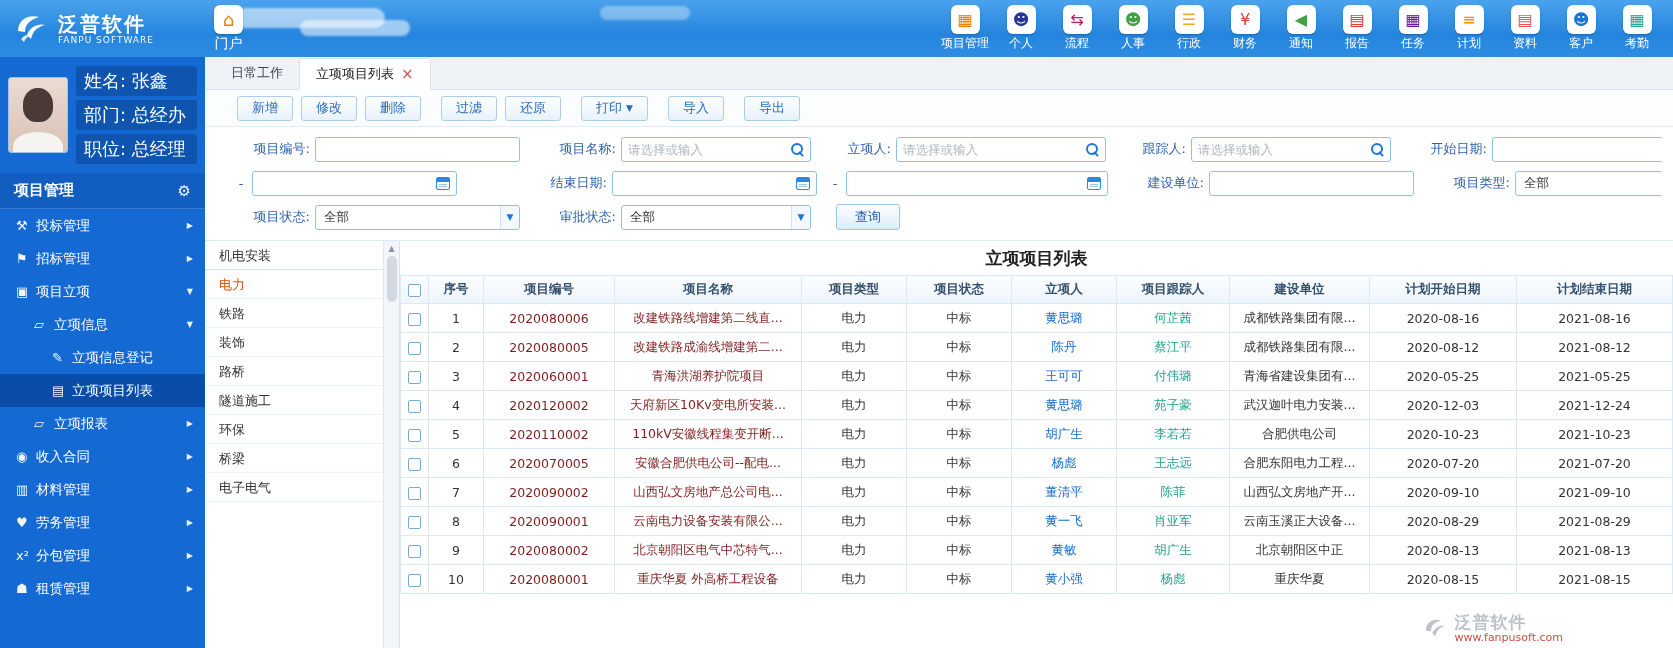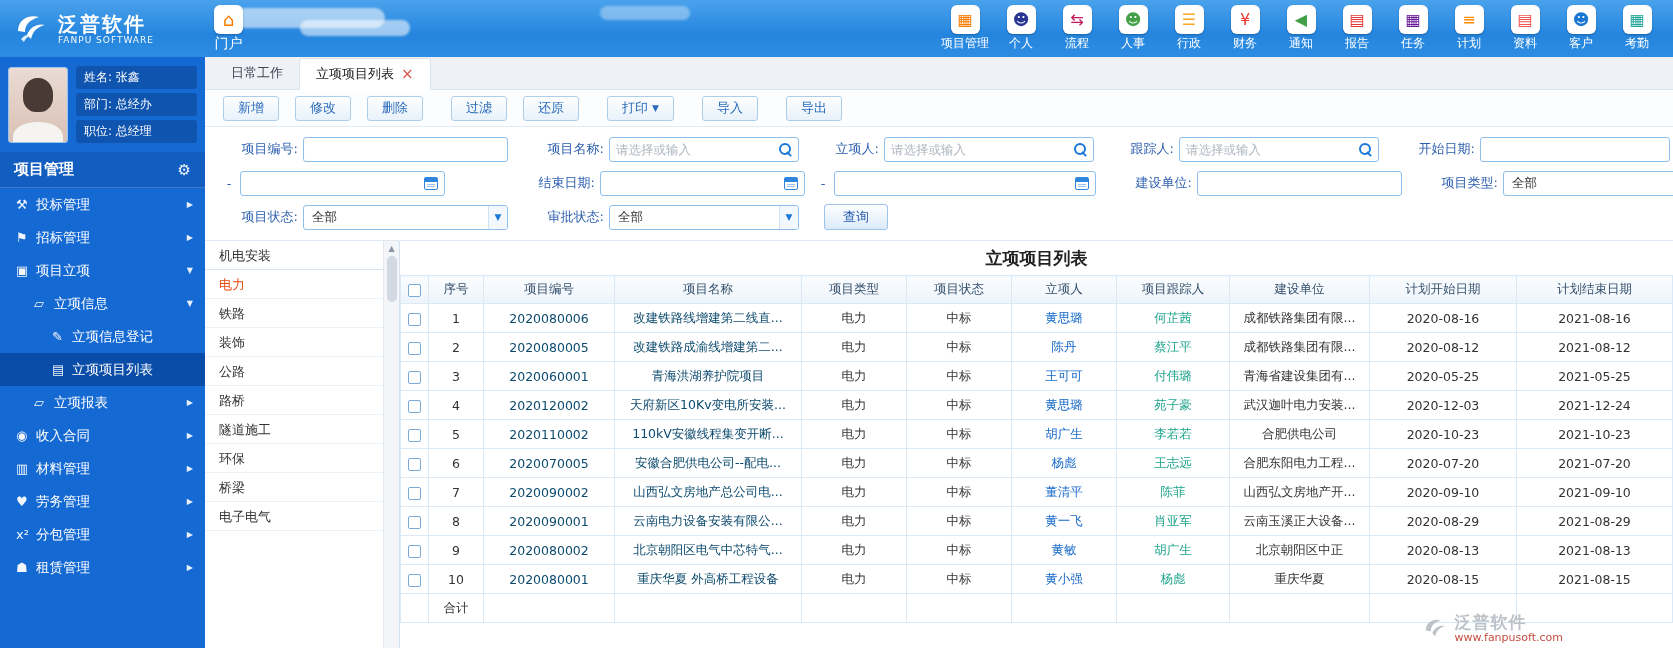--- a/index.html
+++ b/index.html
@@ -28,47 +28,47 @@
   
   .layout{flex:1;display:flex;min-height:0}
 
   
   .sidebar{width:205px;flex:0 0 205px;background:#1569d3;color:#fff;display:flex;flex-direction:column;overflow:hidden}
   .user-card{display:flex;gap:8px;padding:9px 8px;align-items:center}
   .avatar{position:relative;width:60px;height:76px;flex:0 0 60px;border:1px solid #9cc4f0;border-radius:3px;background:linear-gradient(180deg,#eadbd4,#d9c1b5);overflow:hidden}
   .avatar::before{content:"";position:absolute;left:50%;top:10px;transform:translateX(-50%);width:30px;height:34px;background:#4a3a35;border-radius:48% 48% 42% 42%}
   .avatar::after{content:"";position:absolute;left:50%;bottom:-8px;transform:translateX(-50%);width:50px;height:28px;background:#f6f4f1;border-radius:50% 50% 0 0}
   .user-info{flex:1;display:flex;flex-direction:column;gap:4px;min-width:0}
-  .user-line{background:rgba(9,64,140,.5);border-radius:3px;padding:3px 8px;font-size:12px;white-space:nowrap;overflow:hidden}
+  .user-line{background:rgba(9,64,140,.5);border-radius:3px;padding:3px 8px;font-size:18px;white-space:nowrap;overflow:hidden}
   .menu-header{display:flex;align-items:center;justify-content:space-between;background:#125dc0;padding:8px 14px;font-size:15px;font-weight:bold;border-bottom:1px solid rgba(255,255,255,.18)}
   .gear{font-size:15px;cursor:pointer;opacity:.95}
   .side-menu{flex:1;overflow:hidden}
   .menu-item{display:flex;align-items:center;height:33px;padding-right:12px;cursor:pointer;font-size:13.5px;white-space:nowrap}
   .menu-item.lvl1{padding-left:16px}
   .menu-item.lvl2{padding-left:34px}
   .menu-item.lvl3{padding-left:52px}
   .menu-item.active{background:#0a4da8}
   .mi-icon{width:20px;flex:0 0 20px;font-size:13px;opacity:.95}
   .mi-label{flex:1;overflow:hidden}
   .mi-arrow{font-size:8px;opacity:.9;margin-left:6px}
 
   
   .main{flex:1;min-width:0;display:flex;flex-direction:column;background:#fff}
   .tab-bar{height:33px;flex:0 0 33px;background:#eef2f7;display:flex;align-items:flex-end;padding-left:10px;border-bottom:1px solid #d8e4f0}
   .tab{height:32px;display:flex;align-items:center;padding:0 16px;color:#445;cursor:pointer}
   .tab.active{background:#fff;border:1px solid #d8e4f0;border-bottom:1px solid #fff;border-radius:3px 3px 0 0;margin-bottom:-1px;color:#222}
   .tab-close{color:#d9534f;margin-left:7px;font-size:15px;line-height:1;cursor:pointer}
 
-  .toolbar{height:37px;flex:0 0 37px;display:flex;align-items:center;padding-left:18px;gap:16px;border-bottom:1px solid #e3ecf5;background:#fbfdfe}
+  .toolbar{height:37px;flex:0 0 37px;display:flex;align-items:center;padding-left:32px;gap:8px;border-bottom:1px solid #e3ecf5;background:#fbfdfe}
   .tb-btn{display:inline-flex;align-items:center;gap:4px;height:25px;padding:0 14px;border:1px solid #aecdea;border-radius:3px;background:linear-gradient(#fdfefe,#e8f2fb);color:#2a6bb8;font-size:13px;font-family:inherit;cursor:pointer}
   .tb-btn.grp{margin-left:12px}
   .tb-caret{font-size:9px}
 
   
-  .filters{padding:5px 0 6px;border-bottom:1px solid #dfe9f3}
+  .filters{padding:5px 12px 6px;border-bottom:1px solid #dfe9f3}
   .f-row{display:flex;align-items:center;height:34px;padding-left:18px;overflow:hidden}
   .f-label{color:#2d5fae;text-align:right;font-size:13px;white-space:nowrap;flex:none}
   .f-dash{width:12px;text-align:center;color:#2d5fae;flex:none}
   .input-wrap{display:inline-flex;align-items:center;height:25px;border:1px solid #8fbfec;border-radius:3px;background:#fff;margin-left:5px;flex:none}
   .input-wrap input{border:none;outline:none;background:transparent;flex:1;min-width:0;height:100%;padding:0 6px;font-size:12.5px;font-family:inherit;color:#333}
   .input-wrap input::placeholder{color:#aeb6bf}
   .icon-search{position:relative;width:15px;height:15px;margin-right:5px;flex:none;cursor:pointer}
   .icon-search::before{content:"";position:absolute;left:1px;top:1px;width:8px;height:8px;border:2px solid #1a78d8;border-radius:50%}
   .icon-search::after{content:"";position:absolute;left:10px;top:9px;width:2px;height:6px;background:#1a78d8;transform:rotate(-45deg)}
   .icon-calendar{position:relative;width:14px;height:13px;margin-right:6px;border:1px solid #2e86de;border-radius:2px;background:linear-gradient(180deg,#2e86de 0,#2e86de 4px,#fff 4px);flex:none;cursor:pointer}
@@ -85,23 +85,23 @@
   .cat-item:first-child{border-bottom:1px solid #d5e2ef}
   .cat-item.selected{color:#e8490f}
   .cat-scrollbar{width:16px;flex:0 0 16px;background:#f3f5f8;border-left:1px solid #e2e8f0;display:flex;flex-direction:column;align-items:center}
   .cat-scroll-up{height:15px;font-size:8px;color:#8a95a5;display:flex;align-items:center;justify-content:center;cursor:pointer}
   .cat-scroll-thumb{width:10px;height:46px;background:#d2d9e2;border-radius:5px;cursor:pointer}
 
   .table-panel{flex:1;min-width:0;position:relative;overflow:hidden;display:flex;flex-direction:column}
   .table-title{text-align:center;font-size:17px;font-weight:bold;color:#222;padding:6px 0 5px;flex:none}
   table.grid{width:100%;border-collapse:collapse;table-layout:fixed;flex:none}
   .grid th,.grid td{border:1px solid #dbe9f7;text-align:center;font-size:12.5px;white-space:nowrap;overflow:hidden;text-overflow:ellipsis;padding:0 3px}
-  .grid th{height:28px;background:linear-gradient(#fbfdff,#edf4fb);color:#35506b;font-weight:400}
+  .grid th{height:28px;background:linear-gradient(#fbfdff,#edf4fb);color:#35506b;font-weight:700}
   .grid td{height:29px;color:#333}
-  .grid .link{color:#0c4a6e;cursor:pointer}
+  .grid .link{color:#7f1d1d;cursor:pointer}
   .grid .link-init{color:#1669c9;cursor:pointer}
   .grid .link-track{color:#1fa48c;cursor:pointer}
   .checkbox{display:inline-block;width:13px;height:13px;border:1px solid #7aa9d8;border-radius:2px;background:#fff;vertical-align:middle;cursor:pointer}
 
   .watermark{position:absolute;right:110px;bottom:4px;display:flex;align-items:center;gap:6px;opacity:.9;pointer-events:none}
   .wm-mark{width:26px;height:26px}
   .wm-brand{font-size:17px;font-weight:bold;color:#b6bcc4;letter-spacing:1px;line-height:18px}
   .wm-url{font-size:11px;color:#c0392b}
 </style>
 </head>
@@ -368,21 +368,20 @@
         </div>
       </div>
 
       <div class="content">
         <div class="category-panel">
           <div class="category-list" id="catList">
               <div class="cat-item">机电安装</div>
               <div class="cat-item selected">电力</div>
               <div class="cat-item">铁路</div>
               <div class="cat-item">装饰</div>
-              <div class="cat-item">公路</div>
               <div class="cat-item">路桥</div>
               <div class="cat-item">隧道施工</div>
               <div class="cat-item">环保</div>
               <div class="cat-item">桥梁</div>
               <div class="cat-item">电子电气</div>
             </div>
           <div class="cat-scrollbar">
             <div class="cat-scroll-up">▲</div>
             <div class="cat-scroll-thumb"></div>
           </div>
@@ -542,33 +541,20 @@
                   <td class="link">2020080001</td>
                   <td class="link">重庆华夏 外高桥工程设备</td>
                   <td>电力</td>
                   <td>中标</td>
                   <td class="link-init">黄小强</td>
                   <td class="link-track">杨彪</td>
                   <td>重庆华夏</td>
                   <td>2020-08-15</td>
                   <td>2021-08-15</td>
                 </tr>
-                <tr>
-                  <td></td>
-                  <td>合计</td>
-                  <td></td>
-                  <td></td>
-                  <td></td>
-                  <td></td>
-                  <td></td>
-                  <td></td>
-                  <td></td>
-                  <td></td>
-                  <td></td>
-                </tr>
               </tbody>
           </table>
           <div class="watermark">
             <svg class="wm-mark" viewBox="0 0 36 36">
               <path d="M4 20 C4 9 14 3 25 6 C15 9 11 14 11 21 Z" fill="#b6bcc4"></path>
               <path d="M13 24 C16 15 25 12 31 14 C23 16 19 20 17 28 Z" fill="#b6bcc4"></path>
             </svg>
             <div>
               <div class="wm-brand">泛普软件</div>
               <div class="wm-url">www.fanpusoft.com</div>

